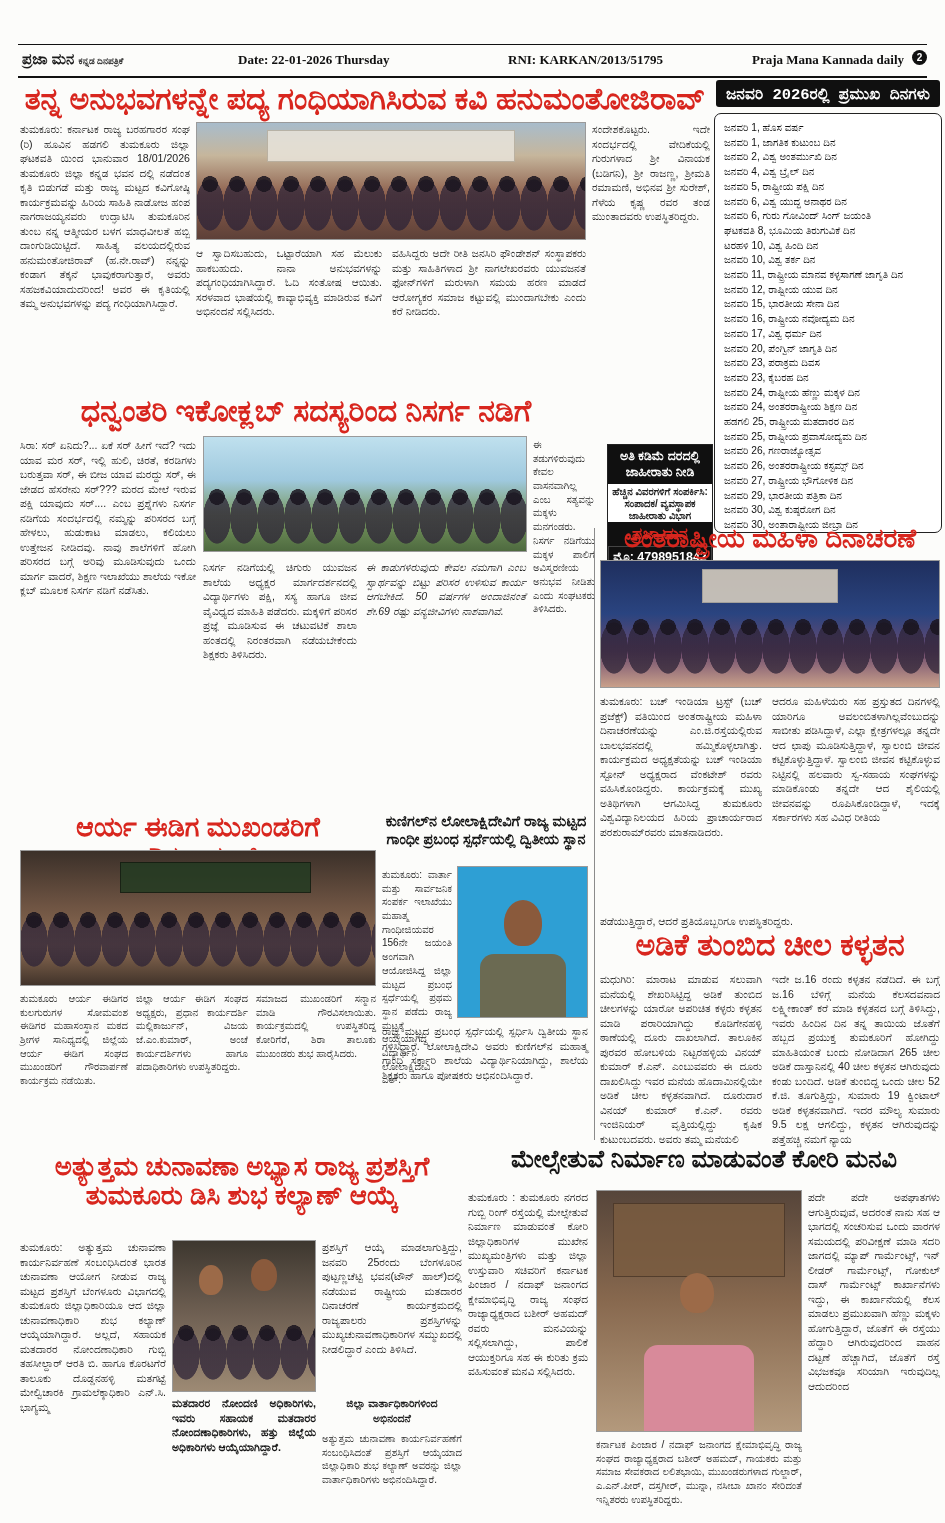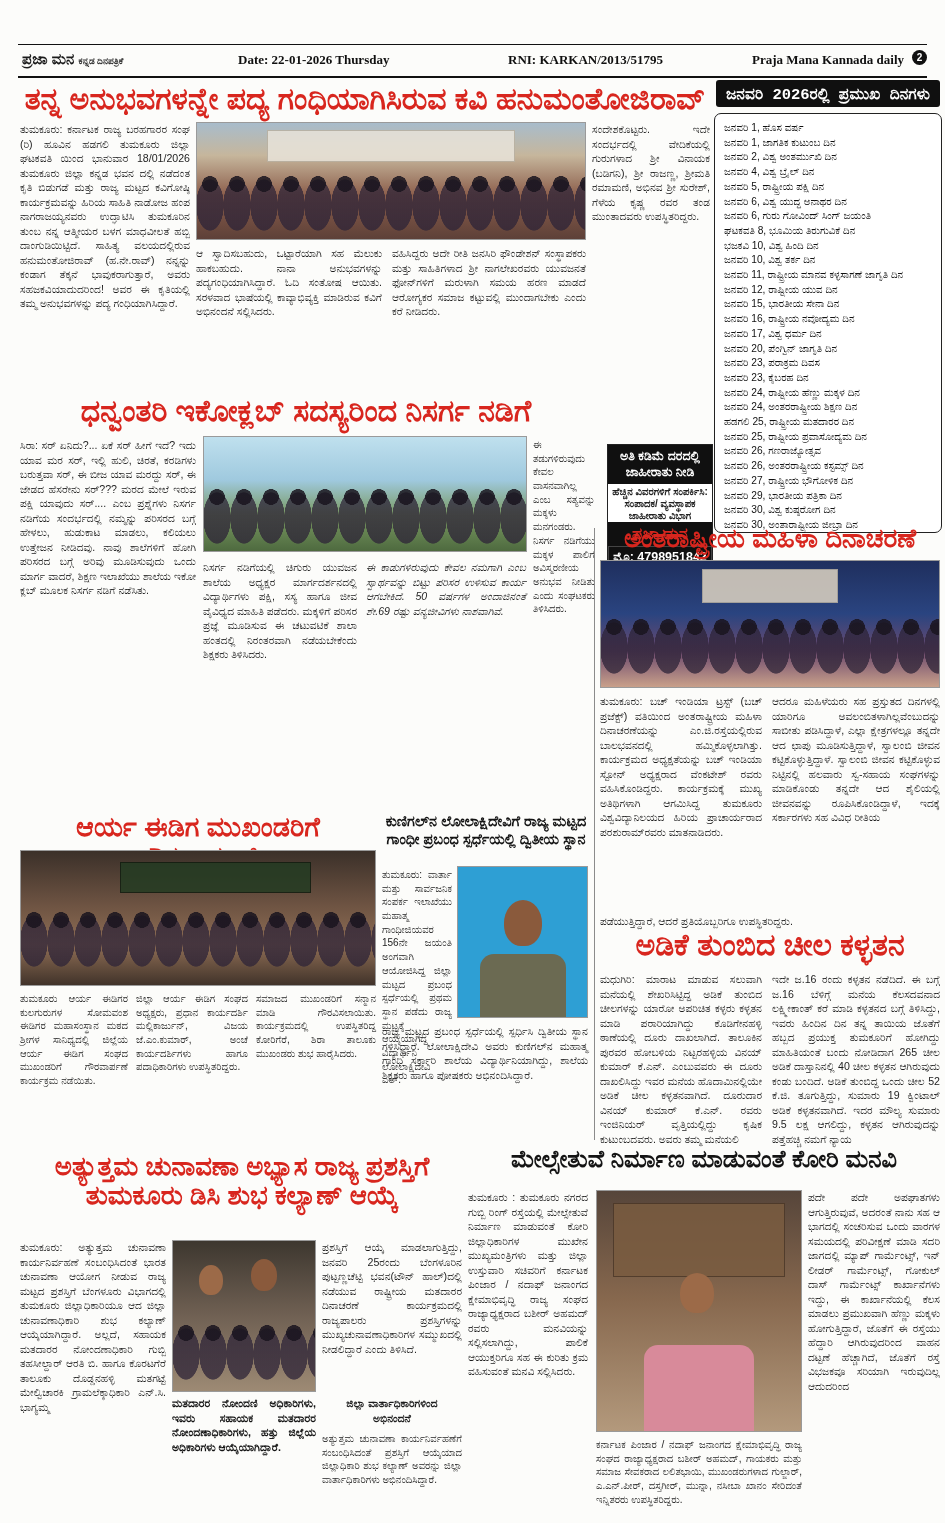--- a/index.html
+++ b/index.html
@@ -66,21 +66,21 @@
   <div class="abs sb-title" style="left:716px;top:80px;width:224px;height:27px;font-family:Liberation Mono, monospace;">ಜನವರಿ 2026ರಲ್ಲಿ ಪ್ರಮುಖ ದಿನಗಳು</div>
   <div class="abs sb-box" style="left:714px;top:113px;width:228px;height:420px;">
     <div class="sb-item">ಜನವರಿ 1,  ಹೊಸ ವರ್ಷ</div>
     <div class="sb-item">ಜನವರಿ 1, ಜಾಗತಿಕ ಕುಟುಂಬ ದಿನ</div>
     <div class="sb-item">ಜನವರಿ 2,  ವಿಶ್ವ ಅಂತರ್ಮುಖಿ ದಿನ</div>
     <div class="sb-item">ಜನವರಿ 4,  ವಿಶ್ವ ಬ್ರೈಲ್ ದಿನ</div>
     <div class="sb-item">ಜನವರಿ 5,  ರಾಷ್ಟ್ರೀಯ ಪಕ್ಷಿ ದಿನ</div>
     <div class="sb-item">ಜನವರಿ 6, ವಿಶ್ವ ಯುದ್ಧ ಅನಾಥರ ದಿನ</div>
     <div class="sb-item">ಜನವರಿ 6, ಗುರು ಗೋವಿಂದ್ ಸಿಂಗ್ ಜಯಂತಿ</div>
     <div class="sb-item">ಘಟಕವತಿ 8,  ಭೂಮಿಯ ತಿರುಗುವಿಕೆ ದಿನ</div>
-    <div class="sb-item">ಭಜಕವಿ 10,  ವಿಶ್ವ ಹಿಂದಿ ದಿನ</div>
+    <div class="sb-item">ಟರಹಳಿ 10,  ವಿಶ್ವ ಹಿಂದಿ ದಿನ</div>
     <div class="sb-item">ಜನವರಿ 10, ವಿಶ್ವ ತರ್ಕ ದಿನ</div>
     <div class="sb-item">ಜನವರಿ 11, ರಾಷ್ಟ್ರೀಯ ಮಾನವ ಕಳ್ಳಸಾಗಣೆ ಜಾಗೃತಿ ದಿನ</div>
     <div class="sb-item">ಜನವರಿ 12,  ರಾಷ್ಟ್ರೀಯ ಯುವ ದಿನ</div>
     <div class="sb-item">ಜನವರಿ 15,  ಭಾರತೀಯ ಸೇನಾ ದಿನ</div>
     <div class="sb-item">ಜನವರಿ 16,  ರಾಷ್ಟ್ರೀಯ ನವೋದ್ಯಮ ದಿನ</div>
     <div class="sb-item">ಜನವರಿ 17, ವಿಶ್ವ ಧರ್ಮ ದಿನ</div>
     <div class="sb-item">ಜನವರಿ 20,  ಪೆಂಗ್ವಿನ್ ಜಾಗೃತಿ ದಿನ</div>
     <div class="sb-item">ಜನವರಿ 23,  ಪರಾಕ್ರಮ ದಿವಸ</div>
     <div class="sb-item">ಜನವರಿ 23,  ಕೈಬರಹ ದಿನ</div>
     <div class="sb-item">ಜನವರಿ 24,  ರಾಷ್ಟ್ರೀಯ ಹೆಣ್ಣು ಮಕ್ಕಳ ದಿನ</div>

